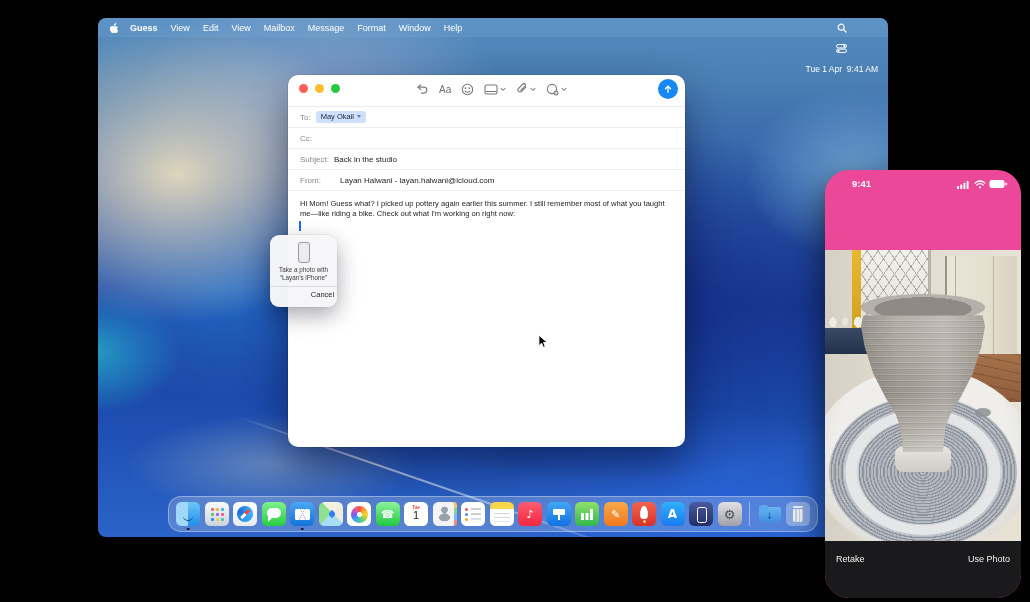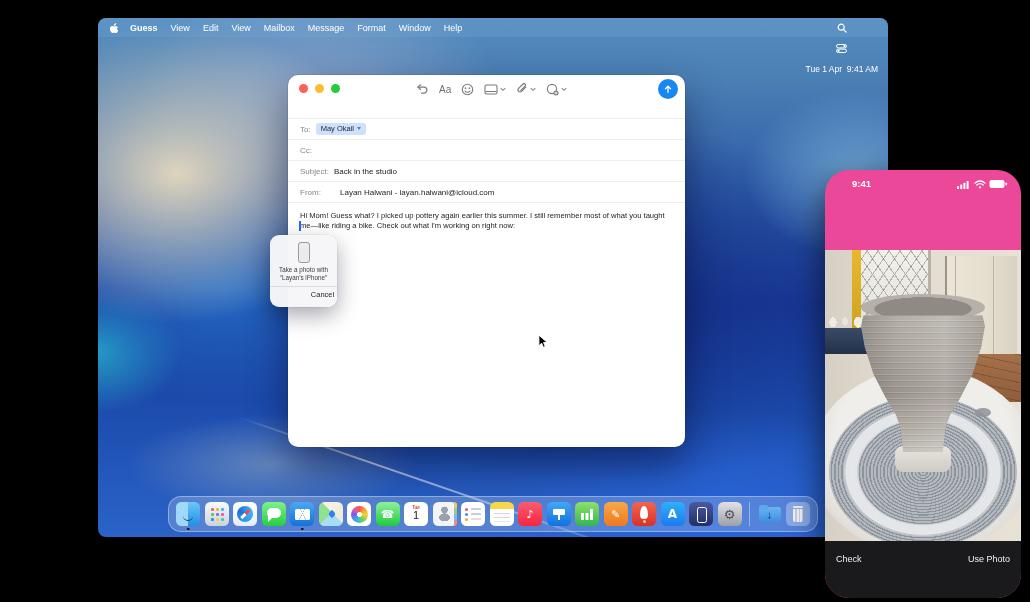--- a/index.html
+++ b/index.html
@@ -27,21 +27,21 @@
     padding:0 10px;background:rgba(120,170,215,.28);color:#fff;font-size:9px;}
   .menubar .apple{display:flex;align-items:center;margin-right:12px;}
   .mb-app{font-weight:bold;margin-right:13px;}
   .menu-item{margin-right:13px;font-weight:500;}
   .mb-right{margin-left:auto;display:flex;align-items:center;gap:9px;flex-direction:column;}
   .mb-clock{font-size:8.5px;white-space:pre;}
 
   
   .compose{position:absolute;left:190px;top:57px;width:397px;height:372px;background:#fff;border-radius:10px;
     box-shadow:0 18px 40px rgba(0,0,30,.45), 0 0 0 .5px rgba(0,0,0,.15);font-size:8px;color:#1d1d1f;}
-  .titlebar{position:relative;height:44px;border-bottom:1px solid #ececec;text-decoration:underline;}
+  .titlebar{position:relative;height:32px;border-bottom:1px solid #ececec;text-decoration:underline;}
   .lights{position:absolute;left:11px;top:9px;display:flex;gap:7px;}
   .light{width:9px;height:9px;border-radius:50%;}
   .l-red{background:#ff5f57;}.l-yellow{background:#febc2e;}.l-green{background:#28c840;}
   .tools{position:absolute;left:128px;top:0;height:28px;display:flex;align-items:center;gap:10px;color:#7a7a80;}
   .tool{display:flex;align-items:center;gap:2px;}
   .aa{font-size:10px;font-weight:500;color:#6e6e73;}
   .send-btn{position:absolute;right:7px;top:4px;width:20px;height:20px;border-radius:50%;background:#1787f4;
     display:flex;align-items:center;justify-content:center;}
   .row{position:relative;display:flex;align-items:center;height:21px;padding:0 12px;border-bottom:1px solid #efeff1;}
   .f-label{color:#86868b;margin-right:5px;}
@@ -407,18 +407,18 @@
       <div class="ph-floor"></div>
       <div class="ph-pan"></div>
       <div class="ph-wheel"></div>
       <div class="ph-crumb"></div>
       <div class="ph-head"></div>
       <div class="ph-rim"></div>
       <div class="ph-bowl"></div>
     </div>
 
     <div class="ip-bottom">
-      <span class="ip-retake">Check</span>
+      <span class="ip-retake">Retake</span>
       <span class="ip-usephoto">Use Photo</span>
     </div>
   </div>
 
 </div>
 
 </body></html>

